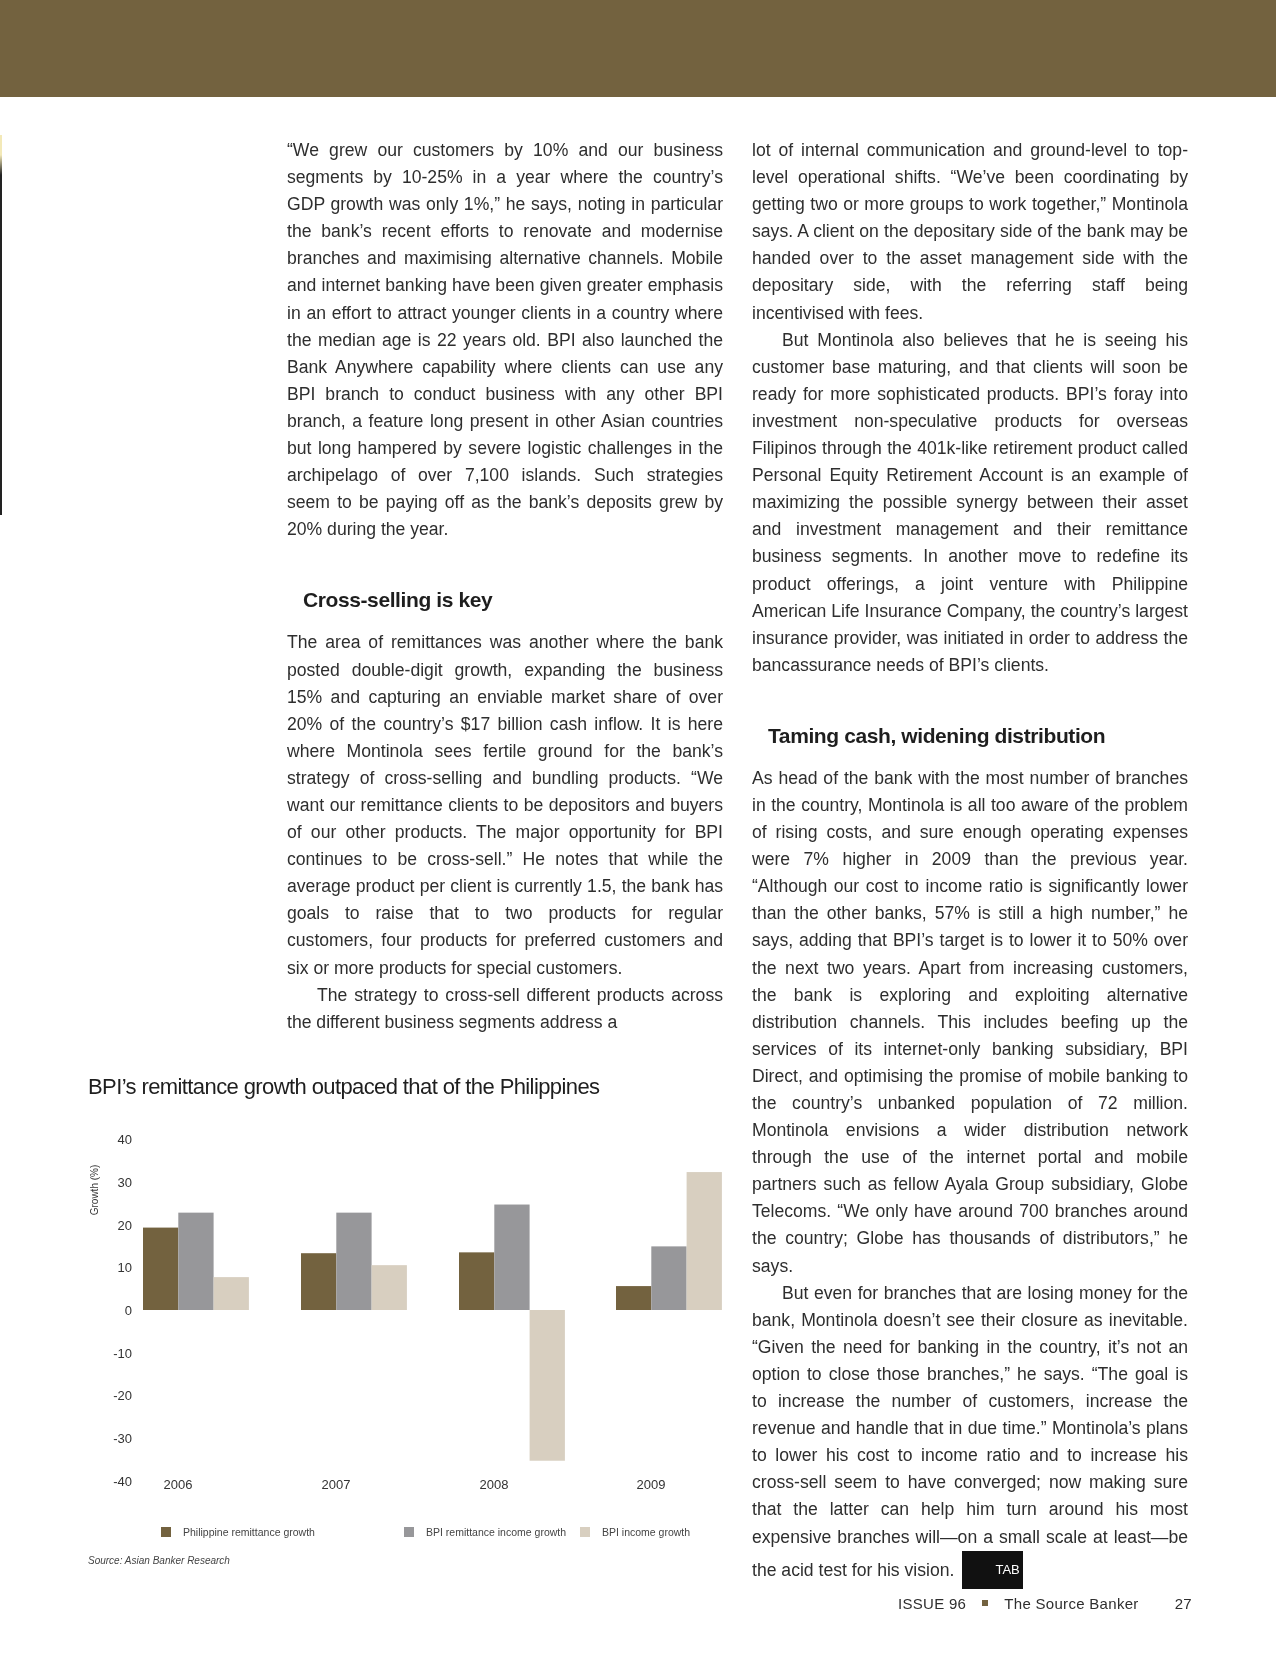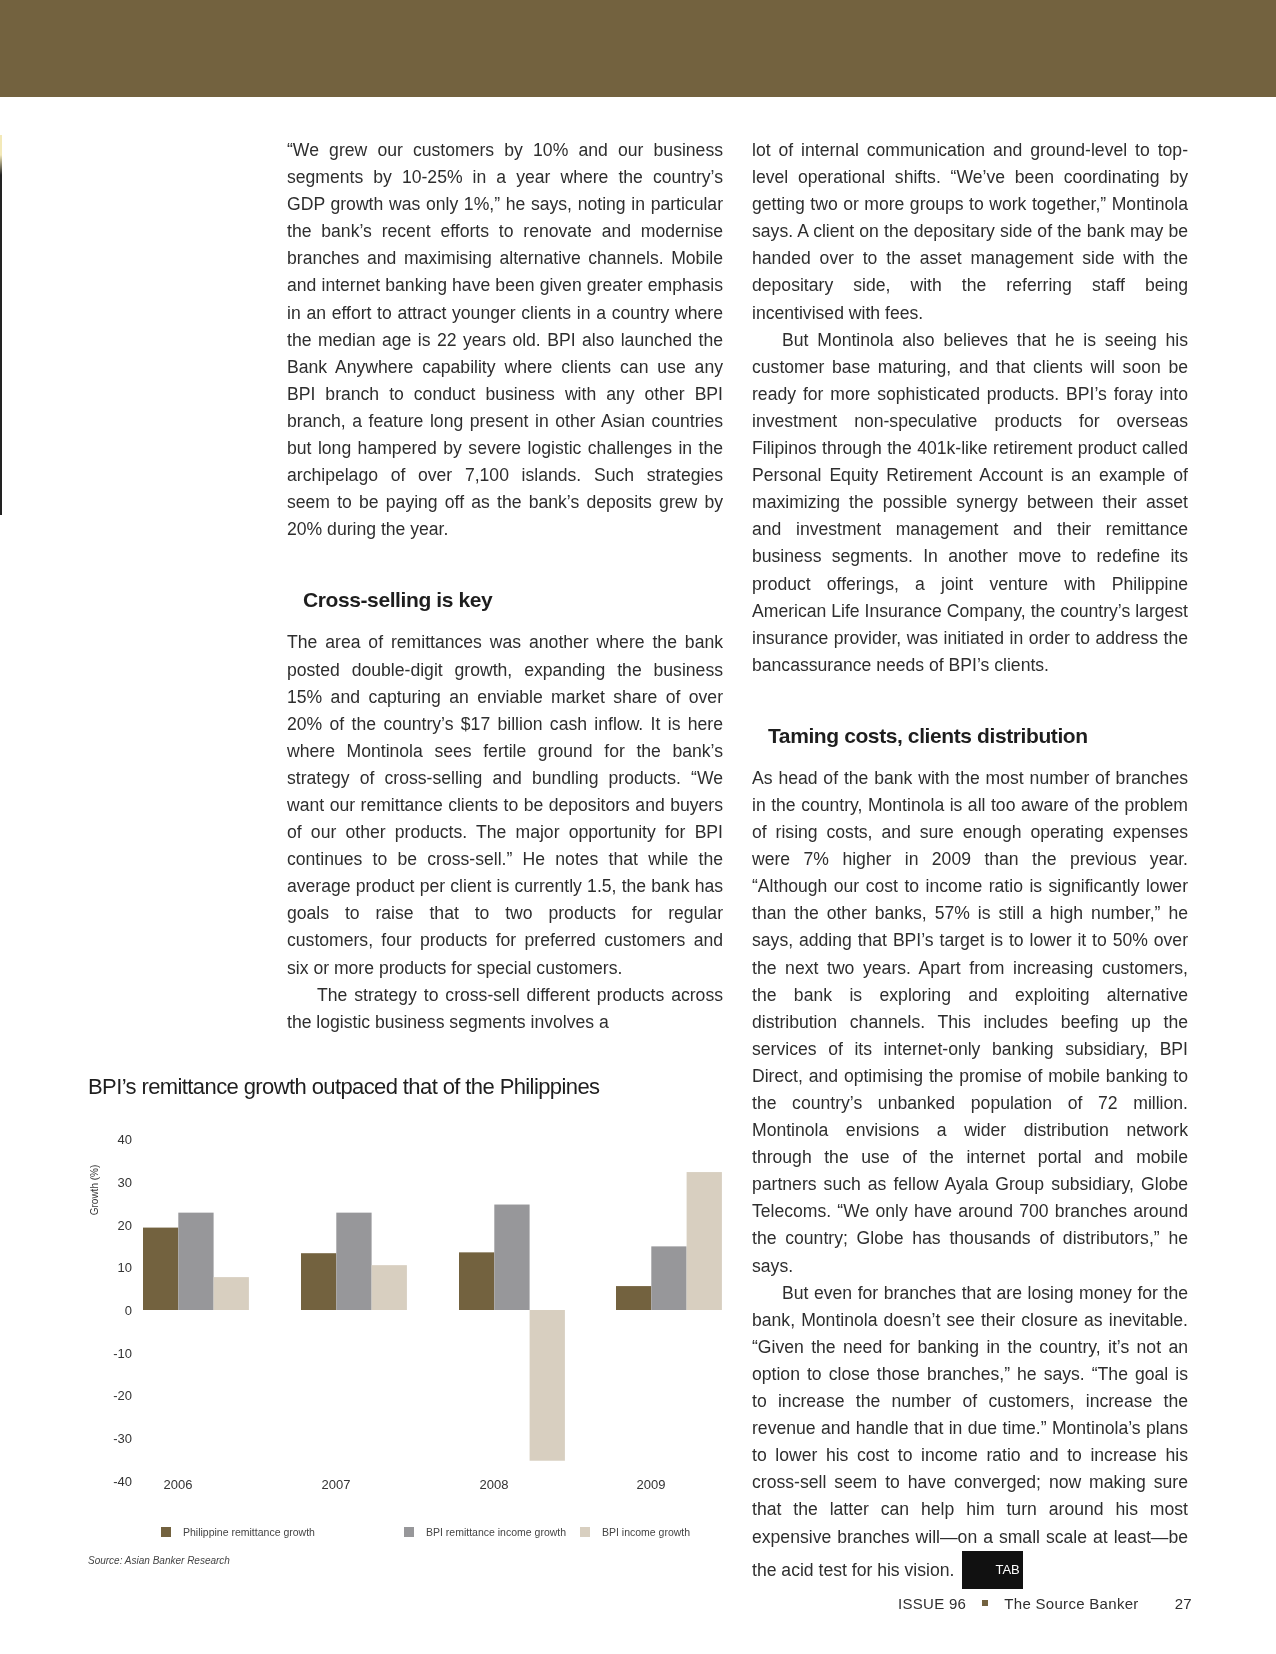--- a/index.html
+++ b/index.html
@@ -35,27 +35,27 @@
 <body>
 
 <div class="top-band"></div>
 <div class="edge-strip"></div>
 
 <div class="col col-left" id="col-left">
     <p><span style="hyphens: auto;">“We grew our customers by 10% and our business segments by 10-25% in a year where the country’s GDP growth was only 1%,” he says, noting in particular the bank’s recent efforts to renovate and modernise branches and maximising alternative channels. Mobile and internet banking have been given greater emphasis in an effort to attract younger clients in a country where the median age is 22 years old. BPI also launched the Bank Anywhere capability where clients can use any BPI branch to conduct business with any other BPI branch, a feature long present in other Asian countries but long hampered by severe logistic challenges in the archipelago of over 7,100 islands. Such strategies seem to be paying off as the bank’s deposits grew by 20% during the year.</span></p>
     <div class="gap"></div>
     <h2>Cross-selling is key</h2>
     <p><span style="hyphens: auto;">The area of remittances was another where the bank posted double-digit growth, expanding the business 15% and capturing an enviable market share of over 20% of the country’s $17 billion cash inflow. It is here where Montinola sees fertile ground for the bank’s strategy of cross-selling and bundling products. “We want our remittance clients to be depositors and buyers of our other products. The major opportunity for BPI continues to be cross-sell.” He notes that while the average product per client is currently 1.5, the bank has goals to raise that to two products for regular customers, four products for preferred customers and six or more products for special customers.</span></p>
-    <p class="indent"><span style="hyphens: auto;">The strategy to cross-sell different products across the logistic business segments involves a</span></p>
+    <p class="indent"><span style="hyphens: auto;">The strategy to cross-sell different products across the different business segments address a</span></p>
   </div>
 <div class="col col-right" id="col-right">
     <p><span style="hyphens: auto;">lot of internal communication and ground-level to top-level operational shifts. “We’ve been coordinating by getting two or more groups to work together,” Montinola says. A client on the depositary side of the bank may be handed over to the asset management side with the depositary side, with the referring staff being incentivised with fees.</span></p>
     <p class="indent"><span style="hyphens: auto;">But Montinola also believes that he is seeing his customer base maturing, and that clients will soon be ready for more sophisticated products. BPI’s foray into investment non-speculative products for overseas Filipinos through the 401k-like retirement product called Personal Equity Retirement Account is an example of maximizing the possible synergy between their asset and investment management and their remittance business segments. In another move to redefine its product offerings, a joint venture with Philippine American Life Insurance Company, the country’s largest insurance provider, was initiated in order to address the bancassurance needs of BPI’s clients.</span></p>
     <div class="gap"></div>
-    <h2>Taming costs, clients distribution</h2>
+    <h2>Taming cash, widening distribution</h2>
     <p><span style="hyphens: auto;">As head of the bank with the most number of branches in the country, Montinola is all too aware of the problem of rising costs, and sure enough operating expenses were 7% higher in 2009 than the previous year. “Although our cost to income ratio is significantly lower than the other banks, 57% is still a high number,” he says, adding that BPI’s target is to lower it to 50% over the next two years. Apart from increasing customers, the bank is exploring and exploiting alternative distribution channels. This includes beefing up the services of its internet-only banking subsidiary, BPI Direct, and optimising the promise of mobile banking to the country’s unbanked population of 72 million. Montinola envisions a wider distribution network through the use of the internet portal and mobile partners such as fellow Ayala Group subsidiary, Globe Telecoms. “We only have around 700 branches around the country; Globe has thousands of distributors,” he says.</span></p>
     <p class="indent"><span style="hyphens: auto;">But even for branches that are losing money for the bank, Montinola doesn’t see their closure as inevitable. “Given the need for banking in the country, it’s not an option to close those branches,” he says. “The goal is to increase the number of customers, increase the revenue and handle that in due time.” Montinola’s plans to lower his cost to income ratio and to increase his cross-sell seem to have converged; now making sure that the latter can help him turn around his most expensive branches will—on a small scale at least—be the acid test for his vision.</span><span class="tab-badge" style="hyphens: auto;">TAB</span></p>
   </div>
 
 <div class="chart-title">BPI’s remittance growth outpaced that of the Philippines</div>
 <svg class="chart-svg" id="chart-svg" xmlns="http://www.w3.org/2000/svg">
     <text x="132" y="1144.2" text-anchor="end" font-size="13">40</text>
     <text x="132" y="1186.9" text-anchor="end" font-size="13">30</text>
     <text x="132" y="1229.6" text-anchor="end" font-size="13">20</text>
     <text x="132" y="1272.3" text-anchor="end" font-size="13">10</text>

